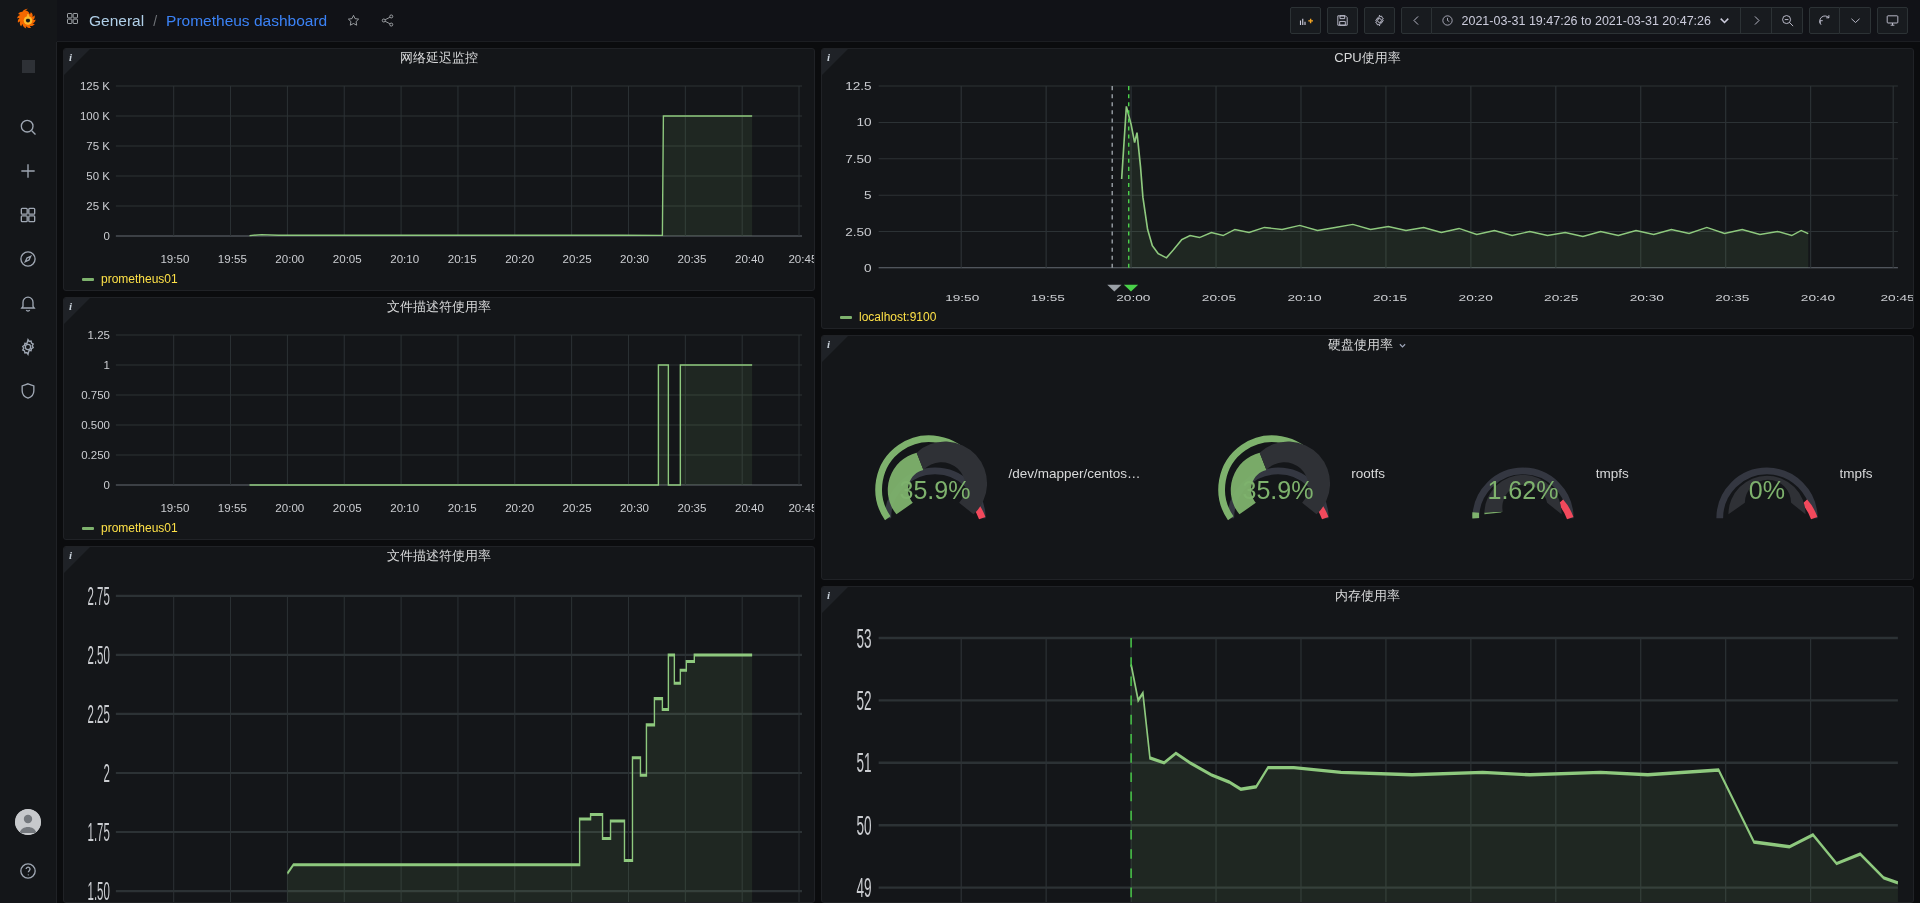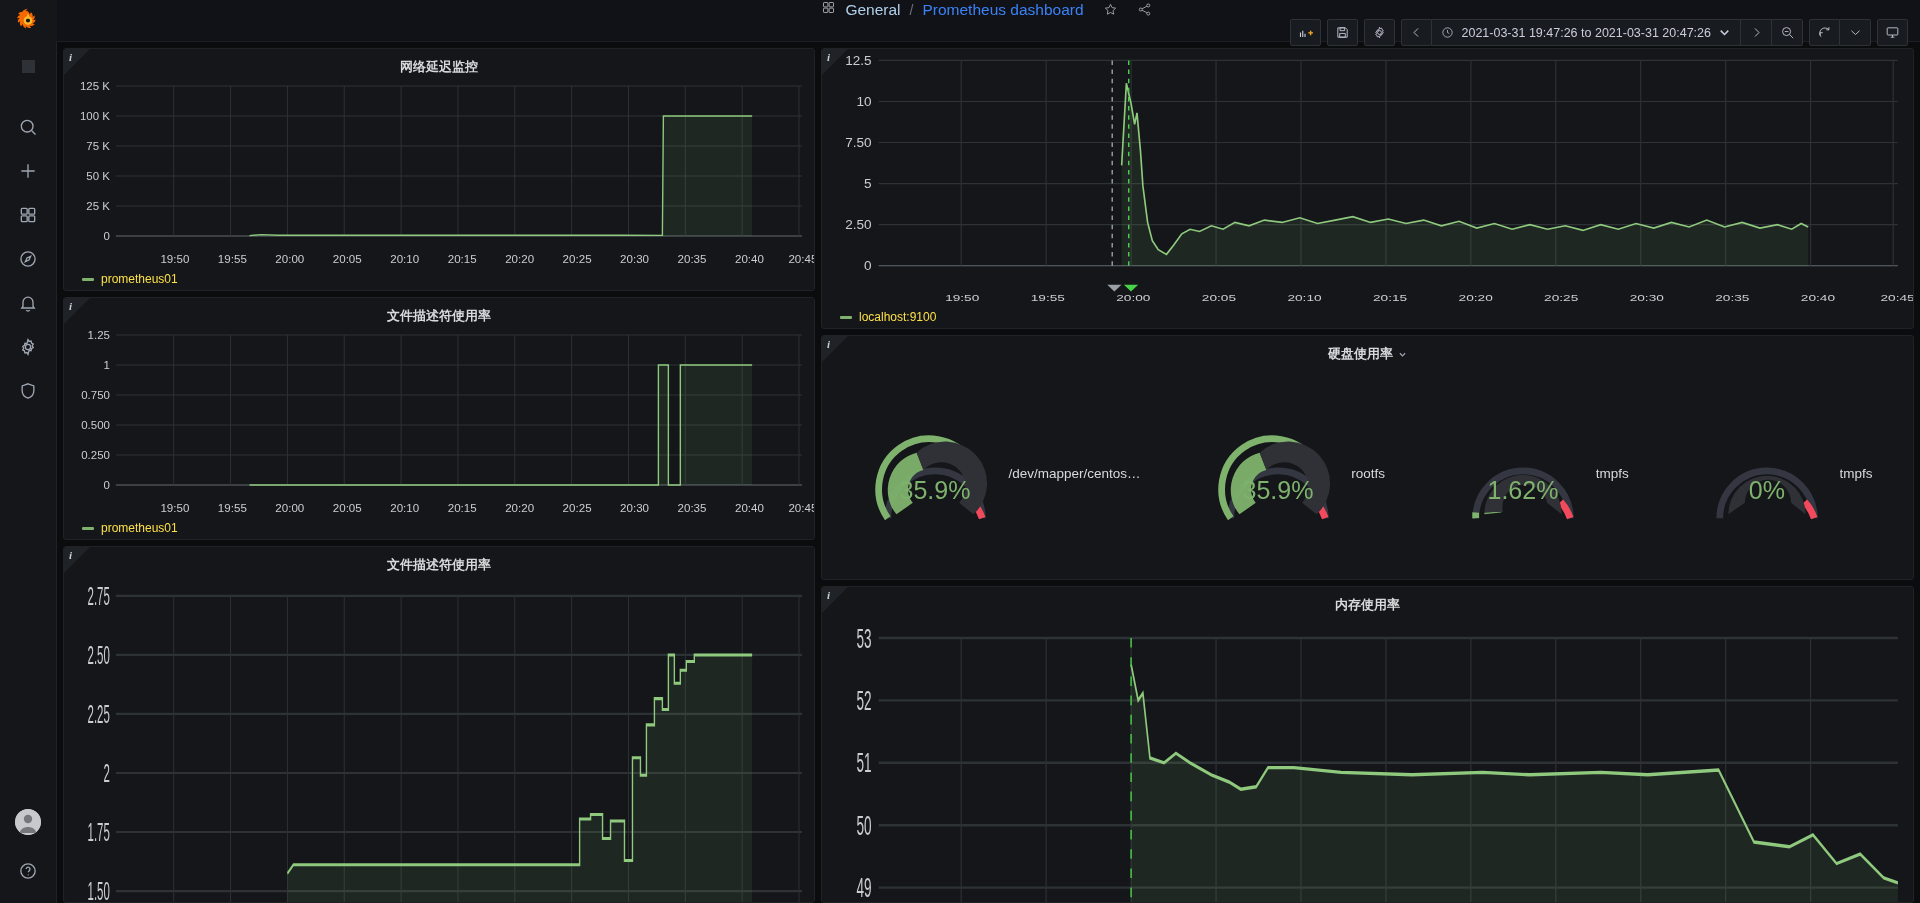--- a/index.html
+++ b/index.html
@@ -49,21 +49,20 @@
   
   .main { flex: 1; display: flex; flex-direction: column; height: 903px; overflow: hidden; }
 
   
   .topnav {
     height: 42px; min-height: 42px;
     background: #111217;
     display: flex; align-items: center;
     padding: 0 12px 0 8px;
     border-bottom: 1px solid #1c1e22;
-    flex-direction: column;
   }
   .crumbs { display: flex; align-items: center; gap: 9px; }
   .crumb-icon svg { width: 15px; height: 15px; stroke: #b4b7bb; fill: none; stroke-width: 1.4; }
   .crumb-link { color: #b0cfe8; font-size: 15.5px; cursor: pointer; }
   .crumb-sep { color: #6f7277; font-size: 14px; }
   .crumb-current { color: #3b82f6; font-size: 15.5px; }
   .nav-act { margin-left: 10px; cursor: pointer; display:flex; align-items:center; }
   .nav-act svg { width: 15px; height: 15px; stroke: #b4b7bb; fill: none; stroke-width: 1.3; }
 
   .topnav-right { margin-left: auto; display: flex; align-items: center; gap: 0; }
@@ -100,23 +99,22 @@
   .panel {
     background: #141619;
     border: 1px solid #202226;
     border-radius: 3px;
     position: relative;
     display: flex; flex-direction: column;
     overflow: hidden;
   }
   .panel-head {
     height: 27px; min-height: 27px;
-    display: flex; align-items: flex-end; justify-content: center;
+    display: flex; align-items: flex-start; justify-content: center;
     position: relative;
-    font-weight: bold;
   }
   .panel-title { font-size: 13px; color: #d8d9da; display:flex; align-items:center; gap:5px; }
   .panel-title .chev { stroke: #9da5b8; fill: none; stroke-width: 1.6; }
   .corner-info {
     position: absolute; top: 0; left: 0;
     width: 0; height: 0;
     border-top: 26px solid #1f2227;
     border-right: 26px solid transparent;
     cursor: pointer;
   }
@@ -510,20 +508,23 @@
         </div>
       </div>
 
     </div>
 
     <div class="col col-right">
 
       <div class="panel" style="height:281px">
         <div class="corner-info"></div>
         <div class="corner-info-i">i</div>
+        <div class="panel-head">
+          <span class="panel-title">CPU使用率</span>
+        </div>
         <div class="panel-body">
           <svg viewBox="0 0 918 206" preserveAspectRatio="none">
             <g>
               <line class="grid-line" x1="48" y1="10" x2="912" y2="10"></line>
               <line class="grid-line" x1="48" y1="46" x2="912" y2="46"></line>
               <line class="grid-line" x1="48" y1="82" x2="912" y2="82"></line>
               <line class="grid-line" x1="48" y1="118" x2="912" y2="118"></line>
               <line class="grid-line" x1="48" y1="154" x2="912" y2="154"></line>
               <line class="axis-line" x1="48" y1="190" x2="912" y2="190"></line>
             </g>

